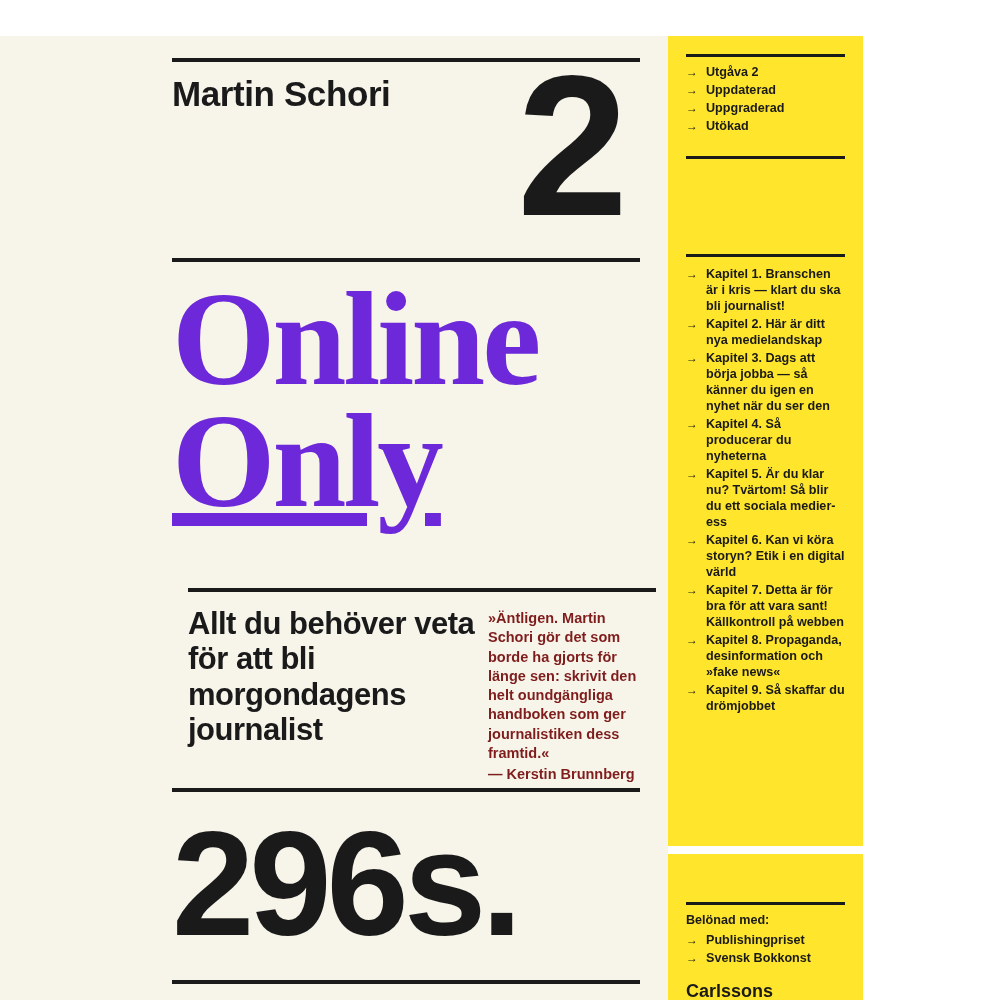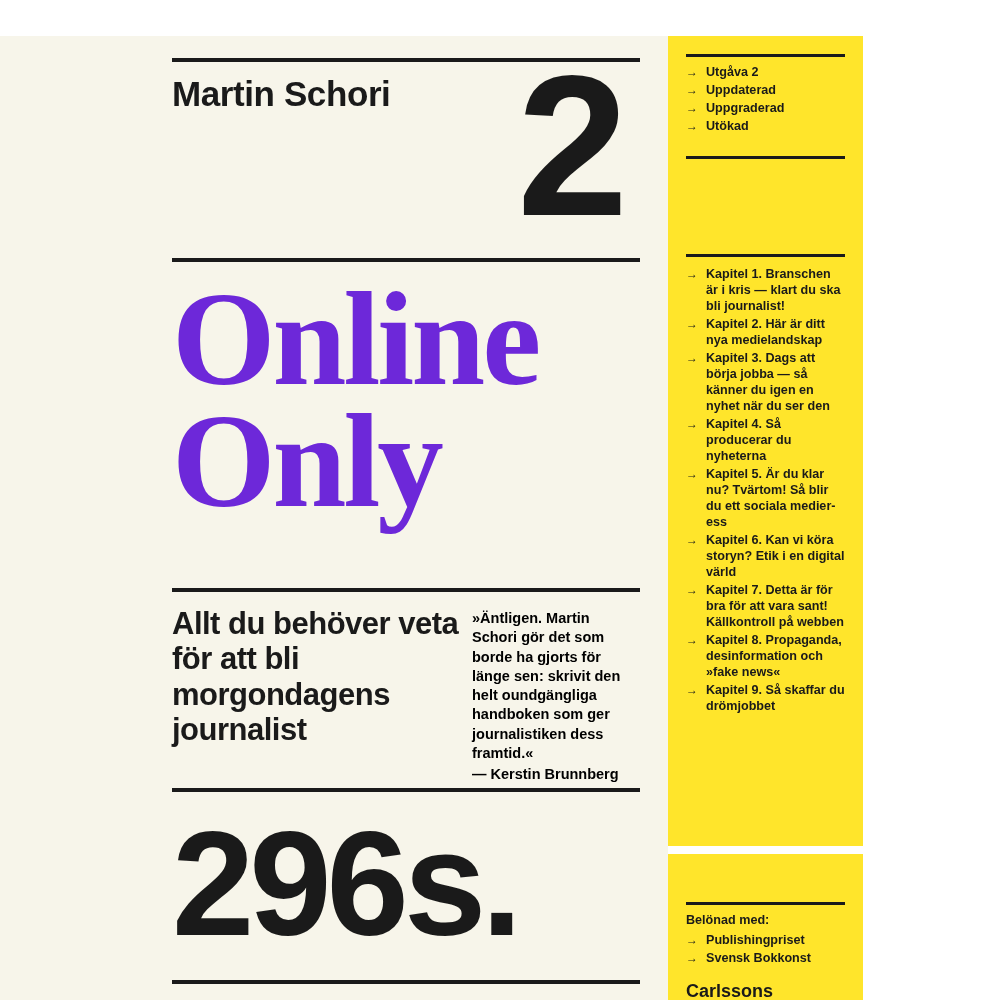--- a/index.html
+++ b/index.html
@@ -77,45 +77,46 @@
     font-family: "Liberation Serif", serif;
     font-size: 133px;
     font-weight: bold;
     color: #6d28d9;
     line-height: 0.92;
     letter-spacing: -3px;
     margin-top: 16px;
   }
   .title-text .line2 {
     display: block;
+    text-decoration: underline;
   }
   
   .sub-block {
     position: absolute;
-    left: 0;
+    left: 16px;
     top: 552px;
     width: 468px;
   }
   .sub-cols {
     display: flex;
     margin-top: 14px;
   }
   .subtitle {
     font-size: 31px;
     font-weight: bold;
     color: #1a1a1a;
     line-height: 1.14;
     letter-spacing: -0.5px;
     width: 300px;
   }
   .blurb {
     width: 156px;
     font-size: 14.5px;
     font-weight: bold;
-    color: #000000;
+    color: #7f1d1d;
     line-height: 1.33;
     padding-top: 3px;
   }
   .blurb .attrib {
     display: block;
     margin-top: 2px;
   }
   
   .pages-block {
     position: absolute;

